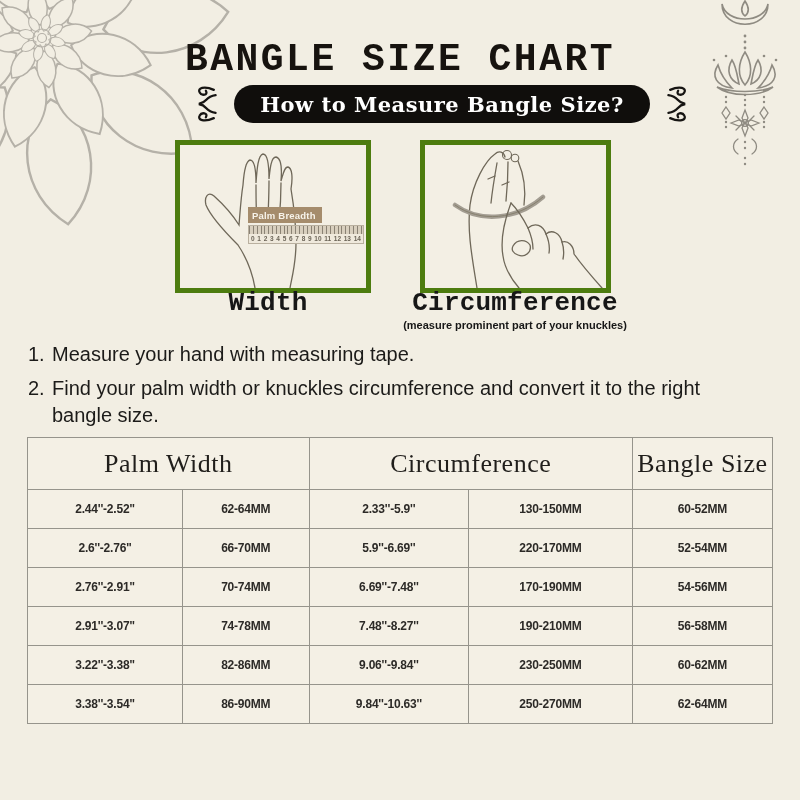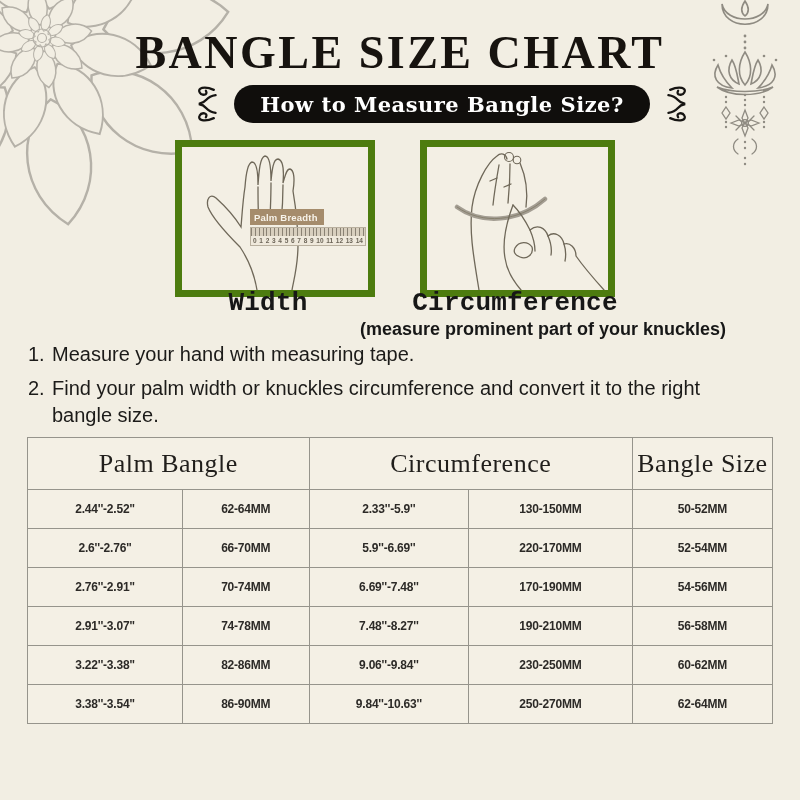--- a/index.html
+++ b/index.html
@@ -5,39 +5,39 @@
   html,body{margin:0;padding:0;}
   .stage{
     position:relative;width:800px;height:800px;overflow:hidden;
     background:#f2eee3;
     font-family:"Liberation Sans",sans-serif;
   }
   .decor-svg{position:absolute;pointer-events:none;}
   
   .title-row{position:absolute;top:22px;left:0;width:100%;text-align:center;}
   .page-title{
-    margin:4px;font-family:Liberation Serif, serif;font-weight:700;
-    font-size:46px;letter-spacing:2.5px;color:#17130f;
+    margin:16px;font-family:Liberation Mono, monospace;font-weight:700;
+    font-size:38px;letter-spacing:2.5px;color:#17130f;
   }
   
   .banner-row{
     position:absolute;top:84px;left:16px;width:100%;
     display:flex;align-items:center;justify-content:center;gap:14px;margin-left:26px;
   }
   .pill{
     background:#100e0c;color:#ffffff;border-radius:19px;
     padding:6px 26px;height:26px;display:flex;align-items:center;
     font-family:"DejaVu Serif","Liberation Serif",serif;
     font-weight:700;font-size:21px;letter-spacing:.5px;white-space:nowrap;
   }
   .flourish{width:30px;height:40px;}
   .flourish.right{transform:scaleX(-1);}
   
   .figure-box{
-    position:absolute;border:7px solid #4d7c0f;background:#f3efe4;
+    position:absolute;border:5px solid #4d7c0f;background:#f3efe4;
   }
   .box-width{left:175px;top:140px;width:186px;height:143px;}
   .box-circ{left:420px;top:140px;width:181px;height:143px;}
   .hand-svg{position:absolute;left:0;top:0;width:100%;height:100%;}
   .tape-label{
     position:absolute;left:68px;top:62px;width:70px;height:16px;
     background:#a58c6c;color:#f7f3ea;font-size:9.5px;font-weight:700;
     display:flex;align-items:center;padding-left:4px;letter-spacing:.2px;
   }
   .ruler{
@@ -51,21 +51,21 @@
   }
   .ruler-numbers{
     display:flex;justify-content:space-between;padding:0 2px;
     font-size:6.5px;line-height:9px;color:#6b6457;font-weight:700;
   }
   
   .caption-block{position:absolute;text-align:center;color:#171717;}
   .cap-width{left:168px;top:288px;width:200px;}
   .cap-circ{left:360px;top:288px;width:310px;}
   .caption-main{font-size:26px;font-weight:700;letter-spacing:.2px;font-family:Liberation Mono, monospace;}
-  .caption-note{font-size:18px;font-weight:700;margin-top:1px;white-space:nowrap;}
+  .caption-note{font-size:11px;font-weight:700;margin-top:1px;white-space:nowrap;}
   
   .instructions{position:absolute;left:28px;top:341px;width:755px;color:#1c1b19;}
   .instr-item{display:flex;font-size:20px;line-height:27px;margin-bottom:7px;font-weight:400;}
   .instr-num{flex:0 0 24px;}
   .instr-text{max-width:672px;}
   
   .size-table{
     position:absolute;left:27px;top:437px;width:746px;
     border-collapse:collapse;table-layout:fixed;
     color:#2c2a27;background:#f4f0e5;
@@ -299,32 +299,32 @@
   <table class="size-table">
     <colgroup>
       <col style="width:20.8%">
         <col style="width:17.0%">
         <col style="width:21.4%">
         <col style="width:22.0%">
         <col style="width:18.8%">
     </colgroup>
     <thead>
       <tr id="size-table-head">
-          <th colspan="2">Palm Bangle</th>
+          <th colspan="2">Palm Width</th>
           <th colspan="2">Circumference</th>
           <th colspan="1">Bangle Size</th>
         </tr>
     </thead>
     <tbody id="size-table-body">
         <tr>
           <td>2.44''-2.52''</td>
           <td>62-64MM</td>
           <td>2.33''-5.9''</td>
           <td>130-150MM</td>
-          <td>50-52MM</td>
+          <td>60-52MM</td>
         </tr>
         <tr>
           <td>2.6''-2.76''</td>
           <td>66-70MM</td>
           <td>5.9''-6.69''</td>
           <td>220-170MM</td>
           <td>52-54MM</td>
         </tr>
         <tr>
           <td>2.76''-2.91''</td>

